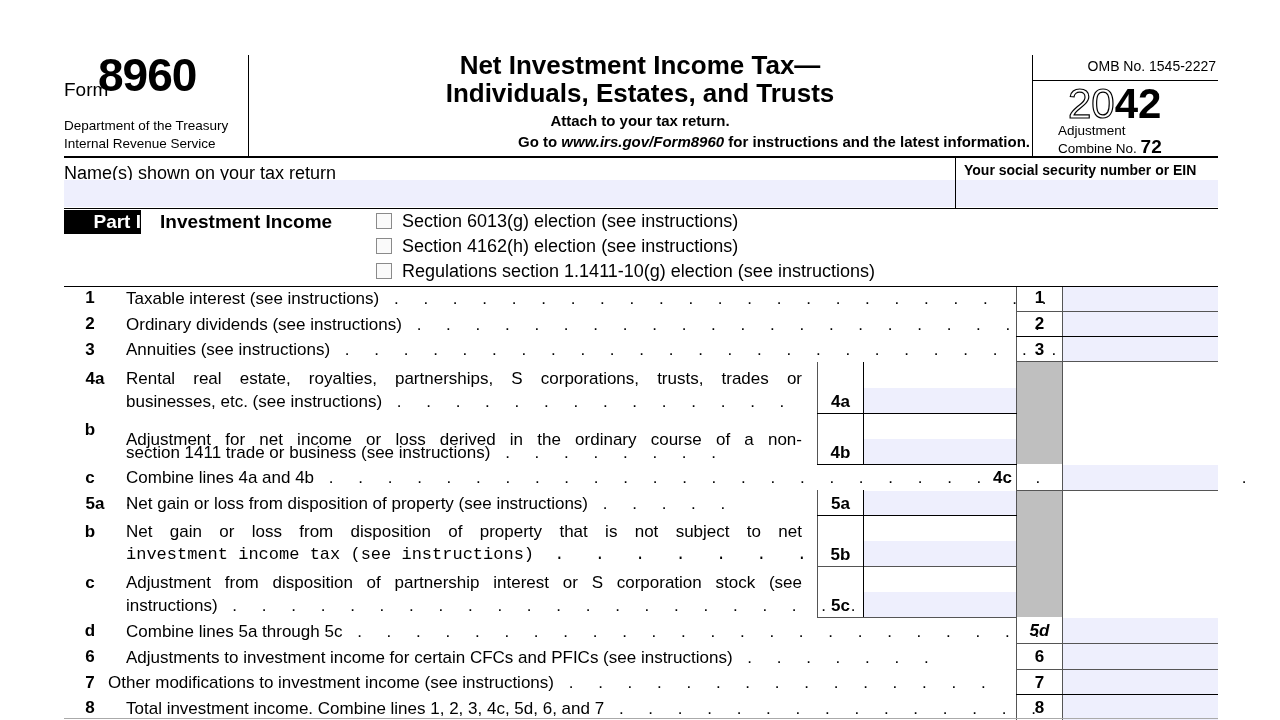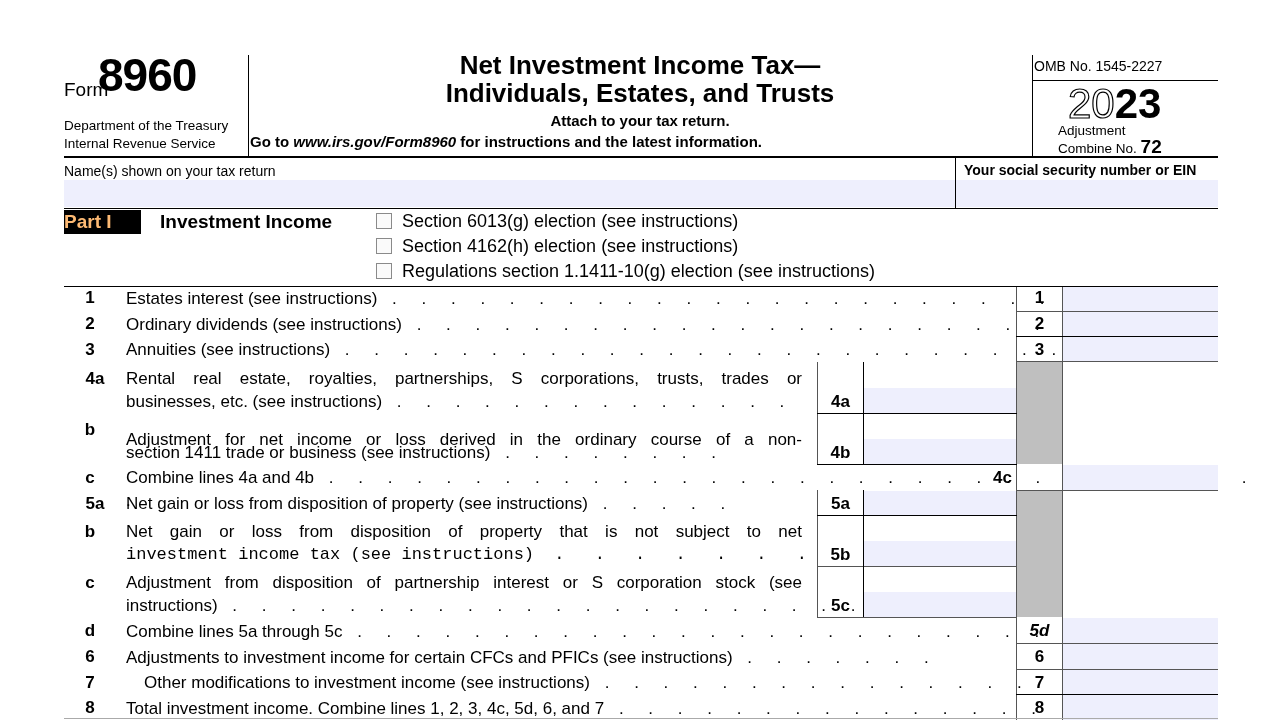--- a/index.html
+++ b/index.html
@@ -19,55 +19,55 @@
 
 <div class="txt" style="left:64px;top:79px;font-size:19px;">Form</div>
 <div class="txt" style="left:98px;top:48px;font-size:46px;font-weight:900;letter-spacing:-1px;">8960</div>
 <div class="txt" style="left:64px;top:118px;font-size:13.5px;">Department of the Treasury</div>
 <div class="txt" style="left:64px;top:136px;font-size:13.5px;">Internal Revenue Service</div>
 <div class="vline" style="left:248px;top:55px;height:102px;"></div>
 
 <div class="txt" style="left:250px;width:780px;top:50px;text-align:center;font-size:26px;font-weight:bold;">Net Investment Income Tax—</div>
 <div class="txt" style="left:250px;width:780px;top:78px;text-align:center;font-size:26px;font-weight:bold;">Individuals, Estates, and Trusts</div>
 <div class="txt" style="left:250px;width:780px;top:112px;text-align:center;font-size:15px;font-weight:bold;">Attach to your tax return.</div>
-<div class="txt" style="left:250px;width:780px;top:133px;text-align:left;font-size:15px;font-weight:bold;"><span>Go to </span><i>www.irs.gov/Form8960</i><span> for instructions and the latest information.</span></div>
+<div class="txt" style="left:250px;width:780px;top:133px;text-align:right;font-size:15px;font-weight:bold;"><span>Go to </span><i>www.irs.gov/Form8960</i><span> for instructions and the latest information.</span></div>
 
 <div class="vline" style="left:1032px;top:55px;height:102px;"></div>
-<div class="txt" style="left:1034px;width:182px;top:58px;text-align:left;font-size:14px;">OMB No. 1545-2227</div>
+<div class="txt" style="left:1034px;width:182px;top:58px;text-align:right;font-size:14px;">OMB No. 1545-2227</div>
 <div class="hline" style="left:1032px;width:186px;top:80px;"></div>
-<div class="txt" style="left:1068px;top:80px;font-size:42px;font-weight:900;line-height:48px;"><span style="color:#fff;-webkit-text-stroke:1.2px #000;font-weight:normal;">20</span><span>23</span></div>
+<div class="txt" style="left:1068px;top:80px;font-size:42px;font-weight:900;line-height:48px;"><span style="color:#fff;-webkit-text-stroke:1.2px #000;font-weight:normal;">20</span><span>42</span></div>
 <div class="txt" style="left:1058px;top:124px;font-size:13.5px;line-height:14px;">Adjustment</div>
 <div class="txt" style="left:1058px;top:136px;font-size:13.5px;"><span>Combine No.</span> <b style="font-size:19px;">72</b></div>
 
 <div class="hline" style="left:64px;width:1154px;top:156px;border-top-width:2px;"></div>
 
-<div class="txt" style="left:64px;top:163px;font-size:14px;">Name(s) shown on your tax return</div>
+<div class="txt" style="left:64px;top:163px;font-size:18px;">Name(s) shown on your tax return</div>
 <div class="fill" style="left:64px;top:180px;width:891px;height:27px;"></div>
 <div class="vline" style="left:955px;top:157px;height:51px;"></div>
 <div class="txt" style="left:964px;top:162px;font-size:14px;font-weight:bold;">Your social security number or EIN</div>
 <div class="fill" style="left:956px;top:180px;width:262px;height:27px;"></div>
 <div class="hline" style="left:64px;width:1154px;top:208px;"></div>
 
-<div class="txt" style="left:64px;top:210px;width:77px;height:24px;background:#000;color:#fdba74;font-size:19px;font-weight:bold;text-align:left;line-height:24px;">Part I</div>
+<div class="txt" style="left:64px;top:210px;width:77px;height:24px;background:#000;color:#ffffff;font-size:19px;font-weight:bold;text-align:right;line-height:24px;">Part I</div>
 <div class="txt" style="left:160px;top:210px;font-size:19px;font-weight:bold;line-height:24px;">Investment Income</div>
 
 <div class="cb" style="left:376px;top:213px;"></div>
 <div class="txt" style="left:402px;top:211px;font-size:18px;">Section 6013(g) election (see instructions)</div>
 <div class="cb" style="left:376px;top:238px;"></div>
 <div class="txt" style="left:402px;top:236px;font-size:18px;">Section 4162(h) election (see instructions)</div>
 <div class="cb" style="left:376px;top:263px;"></div>
 <div class="txt" style="left:402px;top:261px;font-size:18px;">Regulations section 1.1411-10(g) election (see instructions)</div>
 
 <div class="hline" style="left:64px;width:1154px;top:286px;"></div>
 
 <div class="vline" style="left:1016px;top:287px;height:433px;border-color:#555;"></div>
 <div class="vline" style="left:1062px;top:287px;height:433px;border-color:#555;"></div>
 
 <div class="num" style="left:70px;width:40px;top:288px;">1</div>
-<div class="desc" style="left:126px;top:287px;"><span>Estates interest (see instructions)</span><span class="dots"> . . . . . . . . . . . . . . . . . . . . . . . . . . . .</span></div>
+<div class="desc" style="left:126px;top:287px;"><span>Taxable interest (see instructions)</span><span class="dots"> . . . . . . . . . . . . . . . . . . . . . . . . . . . .</span></div>
 <div class="num" style="left:1017px;width:45px;top:288px;">1</div>
 <div class="fill" style="left:1063px;top:287px;width:155px;height:24px;"></div>
 <div class="hline" style="left:1016px;width:202px;top:311px;border-color:#555;"></div>
 
 <div class="num" style="left:70px;width:40px;top:314px;">2</div>
 <div class="desc" style="left:126px;top:313px;"><span>Ordinary dividends (see instructions)</span><span class="dots"> . . . . . . . . . . . . . . . . . . . . . . . . . . .</span></div>
 <div class="num" style="left:1017px;width:45px;top:314px;">2</div>
 <div class="fill" style="left:1063px;top:312px;width:155px;height:24px;"></div>
 <div class="hline" style="left:1016px;width:202px;top:336px;"></div>
 
@@ -134,21 +134,21 @@
 <div class="fill" style="left:1063px;top:618px;width:155px;height:25px;"></div>
 <div class="hline" style="left:1016px;width:202px;top:643px;border-color:#555;"></div>
 
 <div class="num" style="left:70px;width:40px;top:647px;">6</div>
 <div class="desc" style="left:126px;top:646px;"><span>Adjustments to investment income for certain CFCs and PFICs (see instructions)</span><span class="dots">  . . . . . . .</span></div>
 <div class="num" style="left:1017px;width:45px;top:647px;">6</div>
 <div class="fill" style="left:1063px;top:644px;width:155px;height:25px;"></div>
 <div class="hline" style="left:1016px;width:202px;top:669px;border-color:#555;"></div>
 
 <div class="num" style="left:70px;width:40px;top:673px;">7</div>
-<div class="desc" style="left:144px;top:671px;"><span>Other modifications to investment income (see instructions)</span><span class="dots">  . . . . . . . . . . . . . . .</span></div>
+<div class="desc" style="left:108px;top:671px;"><span>Other modifications to investment income (see instructions)</span><span class="dots">  . . . . . . . . . . . . . . .</span></div>
 <div class="num" style="left:1017px;width:45px;top:673px;">7</div>
 <div class="fill" style="left:1063px;top:670px;width:155px;height:24px;"></div>
 <div class="hline" style="left:1016px;width:202px;top:694px;"></div>
 
 <div class="num" style="left:70px;width:40px;top:698px;">8</div>
 <div class="desc" style="left:126px;top:697px;"><span>Total investment income. Combine lines 1, 2, 3, 4c, 5d, 6, and 7</span><span class="dots"> . . . . . . . . . . . . . . .</span></div>
 <div class="num" style="left:1017px;width:45px;top:698px;">8</div>
 <div class="fill" style="left:1063px;top:695px;width:155px;height:25px;"></div>
 <div class="hline" style="left:64px;width:1154px;top:718px;border-color:#aaa;"></div>
 

